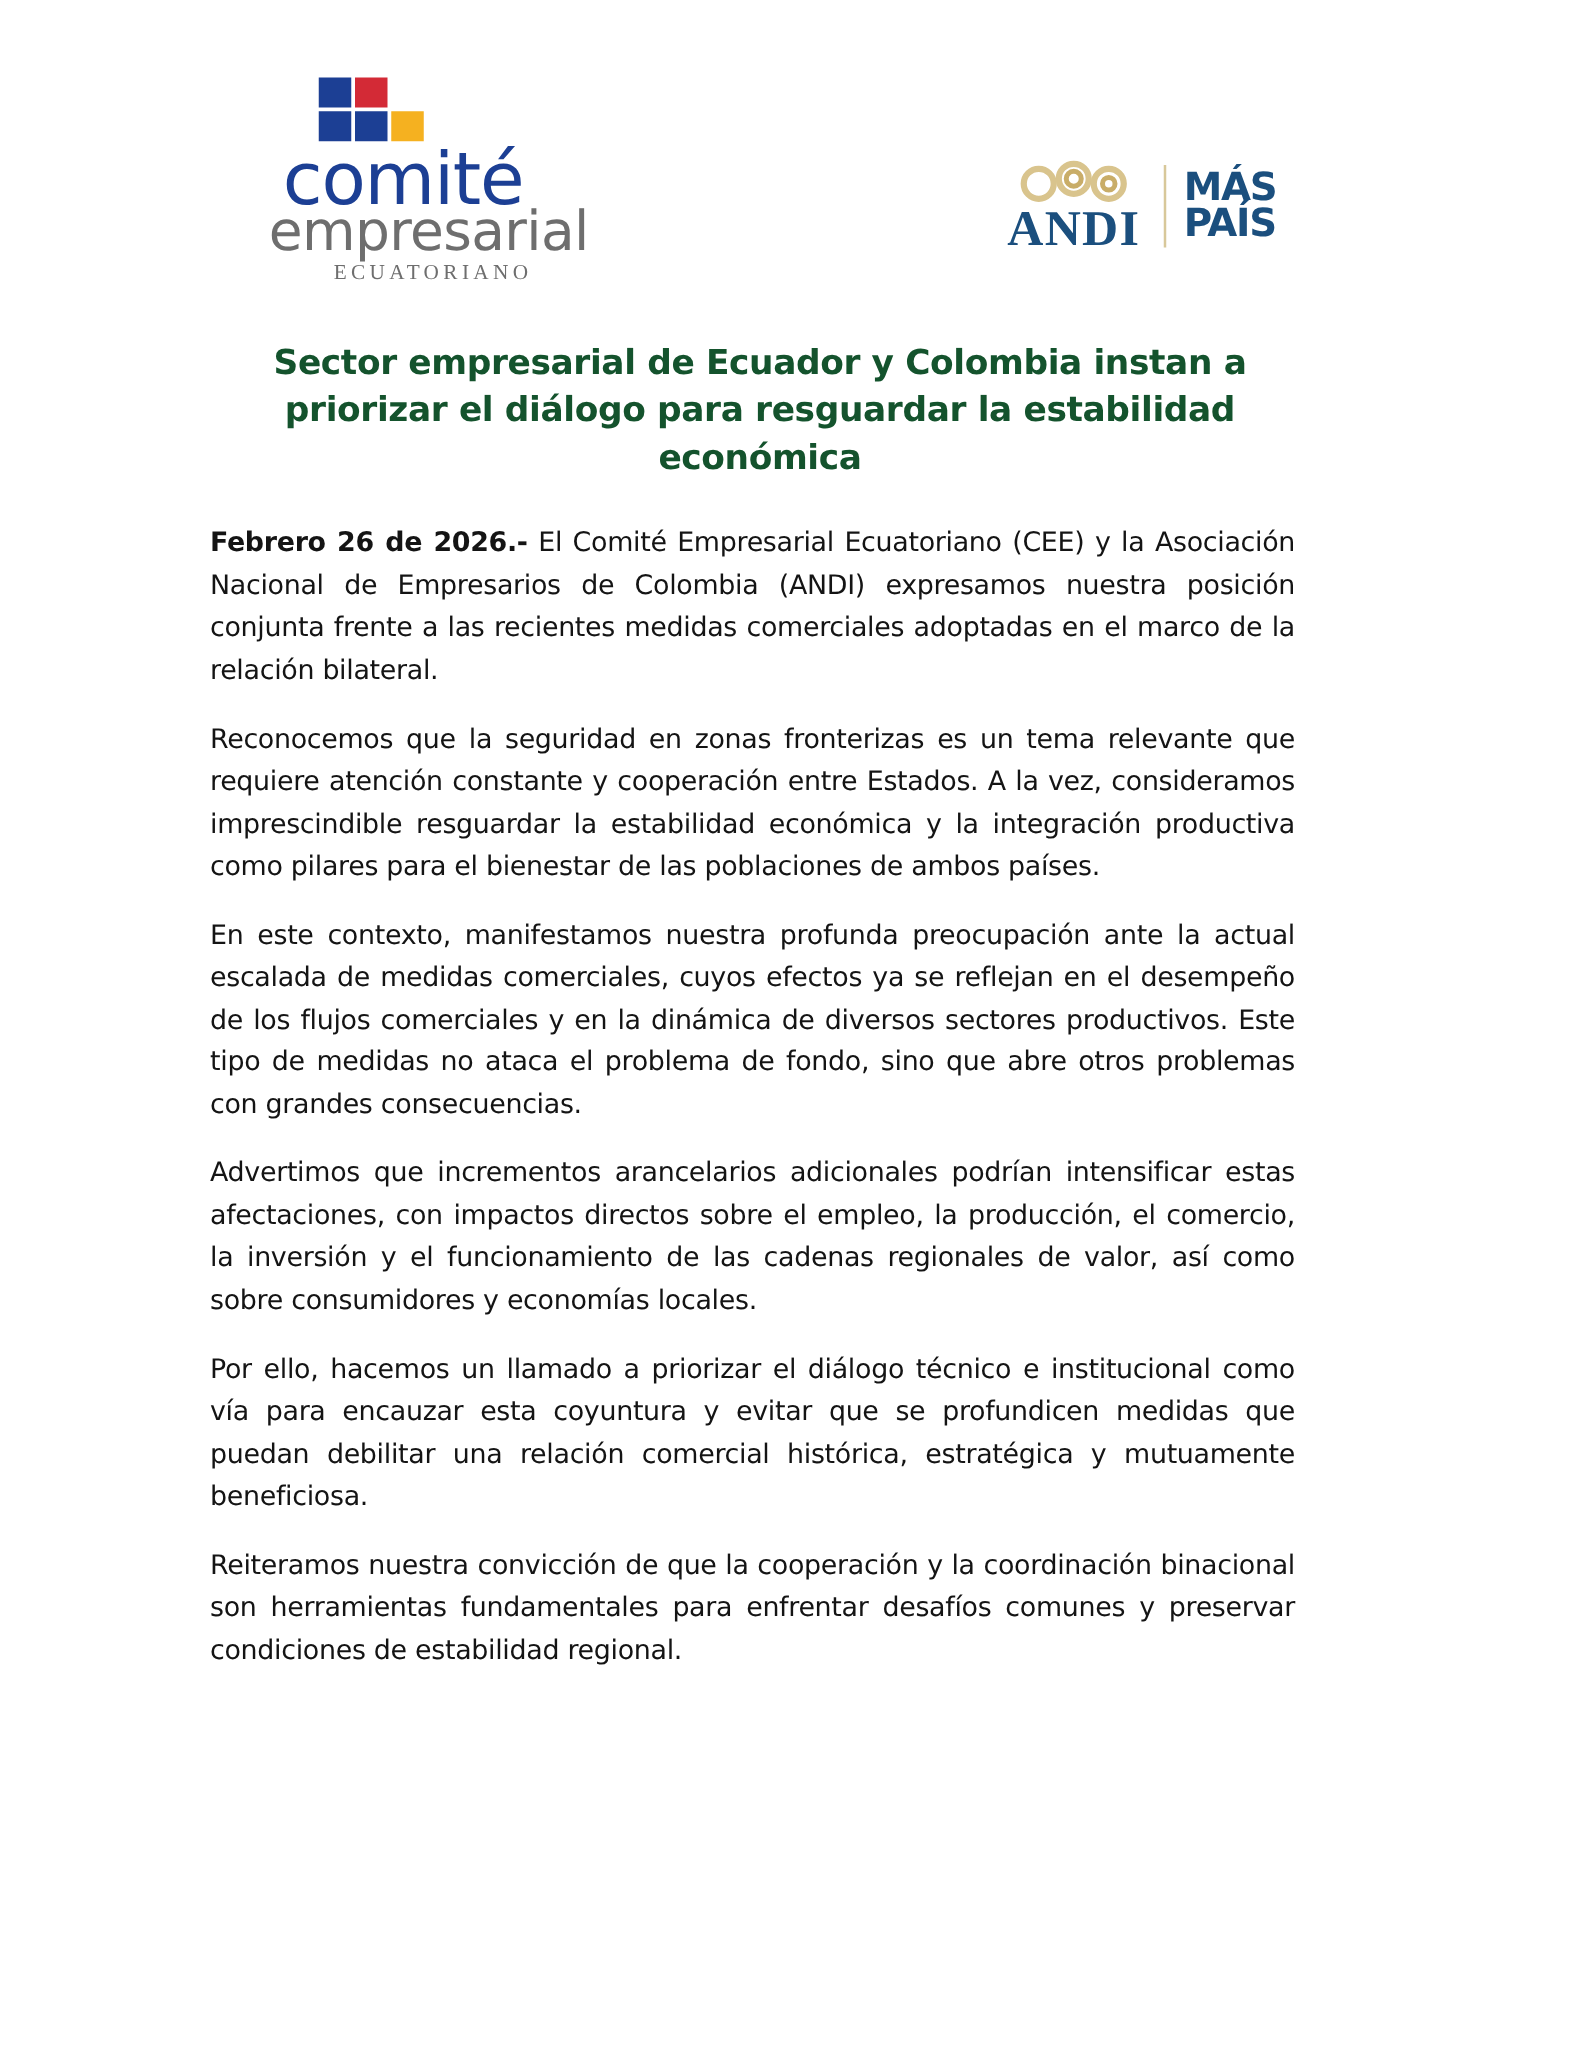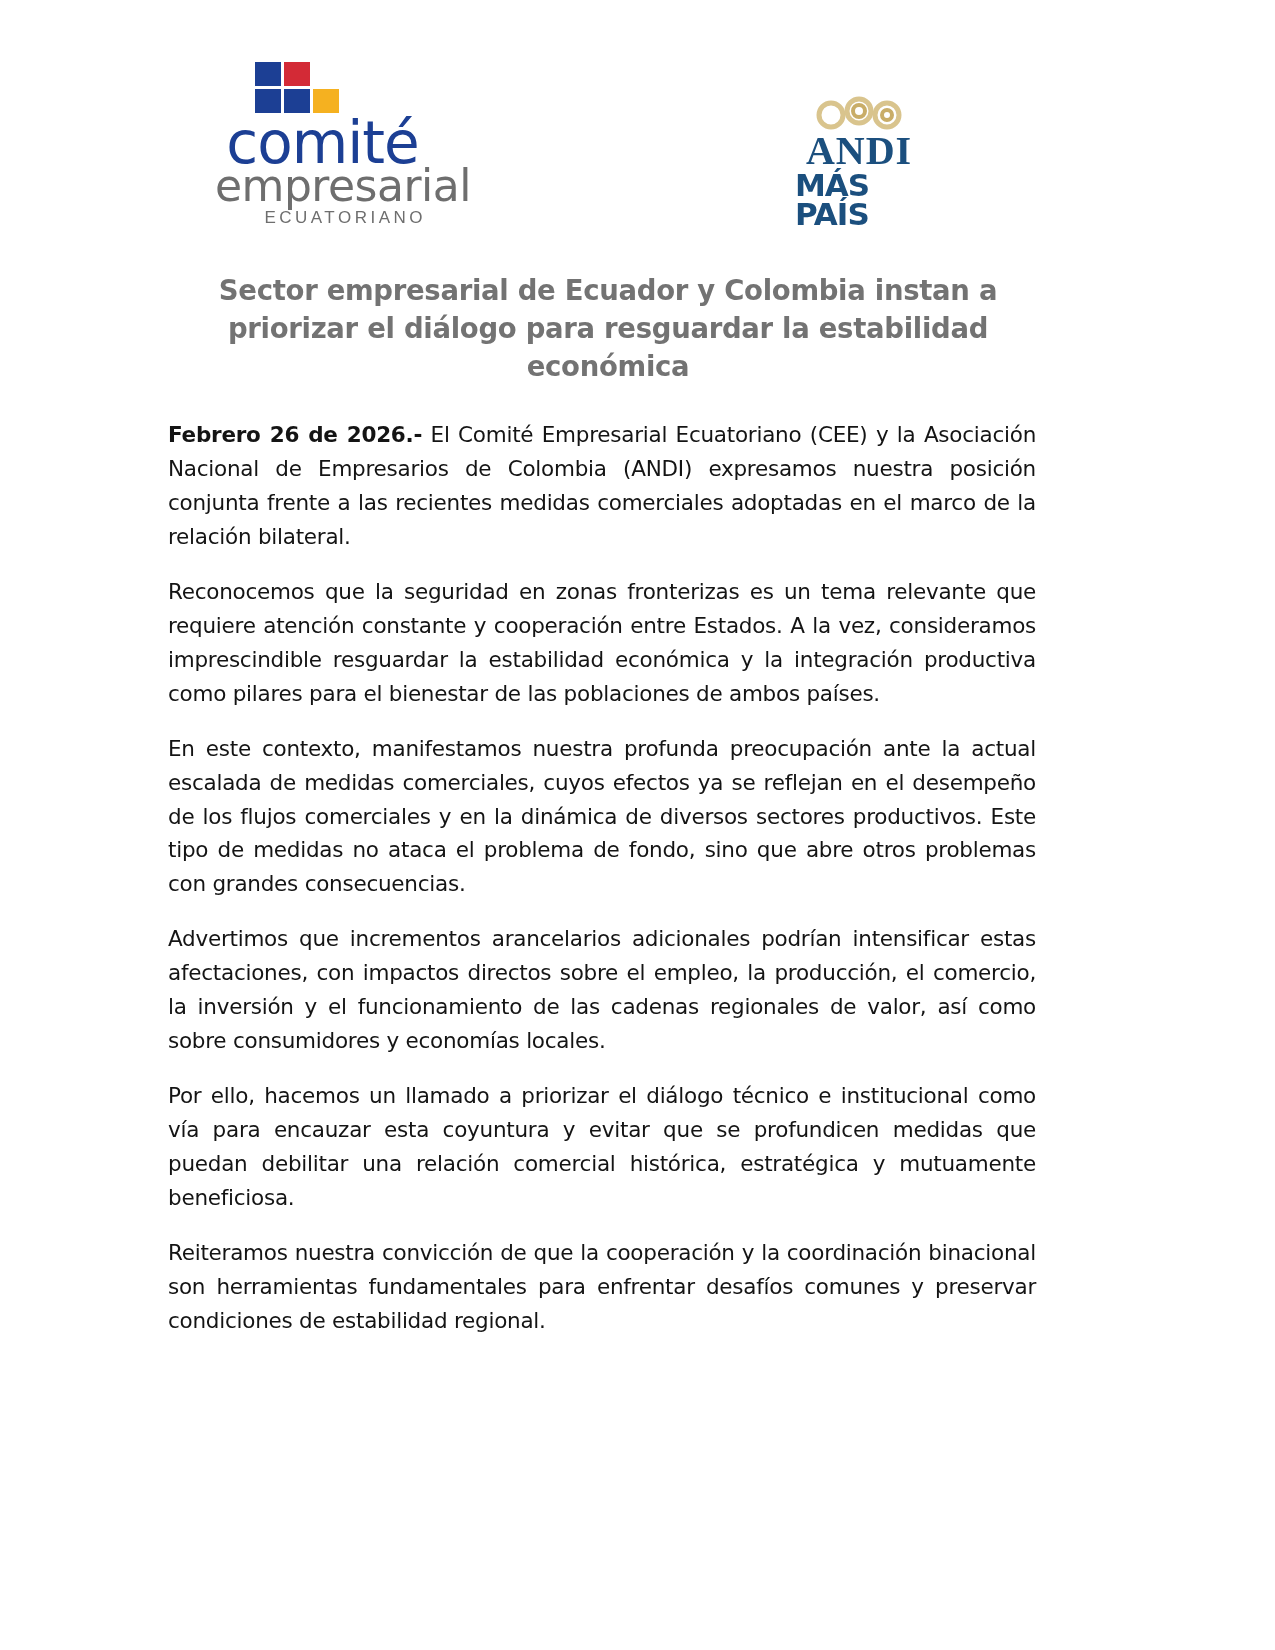--- a/index.html
+++ b/index.html
@@ -70,40 +70,40 @@
     font-family: "DejaVu Sans", sans-serif;
     font-size: 44px;
     line-height: 0.95;
     color: #6e6e6e;
     letter-spacing: -0.5px;
     text-align: center;
     margin-top: -6px;
     font-weight: 400;
   }
   .cee-word-ecuatoriano {
-    font-family: Liberation Sans, sans-serif;
+    font-family: Liberation Serif, serif;
     font-size: 17px;
     line-height: 1;
     color: #6e6e6e;
     letter-spacing: 3.5px;
     text-align: right;
     padding-right: 4px;
     margin-top: 2px;
     font-weight: 400;
   }
 
   
   .andi-lockup {
     position: absolute;
     left: 795px;
-    top: 96px;
+    top: 124px;
     width: 265px;
     height: 82px;
     display: flex;
-    flex-direction: column;
+    align-items: center;
   }
   .andi-block {
     width: 128px;
     text-align: center;
   }
   .andi-rings {
     height: 34px;
     display: flex;
     align-items: flex-end;
     justify-content: center;
@@ -143,21 +143,21 @@
     top: 272px;
     width: 880px;
   }
 
   .doc-title {
     font-family: "DejaVu Sans", sans-serif;
     font-weight: bold;
     font-size: 27.5px;
     line-height: 1.38;
     text-align: center;
-    color: #737373;
+    color: #14532d;
     letter-spacing: -0.3px;
     margin: 0 0 32px 0;
     padding: 0 8px;
   }
 
   .para {
     font-family: "DejaVu Sans", sans-serif;
     font-size: 21.5px;
     line-height: 1.58;
     text-align: justify;

